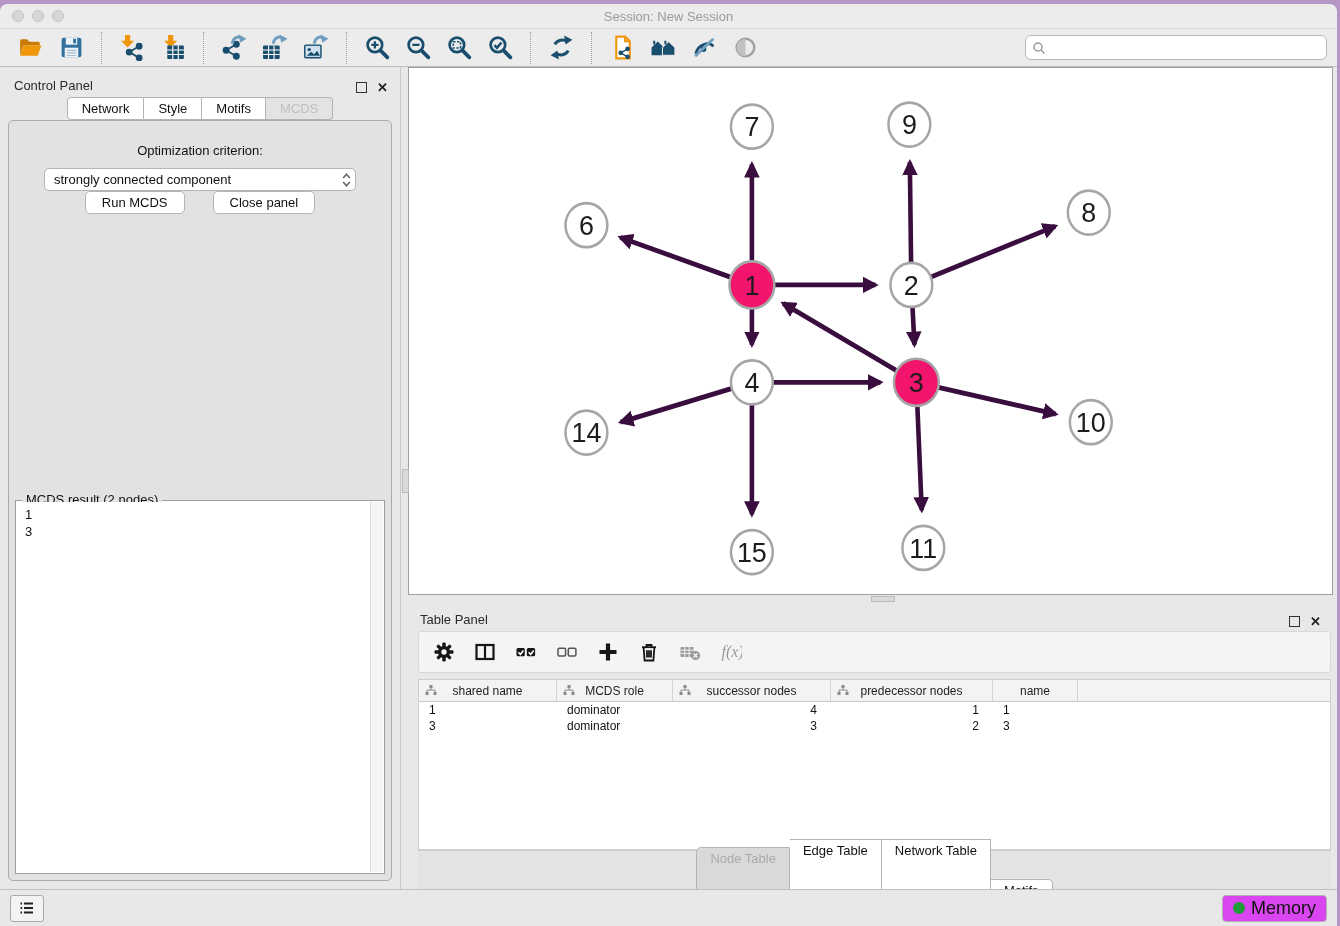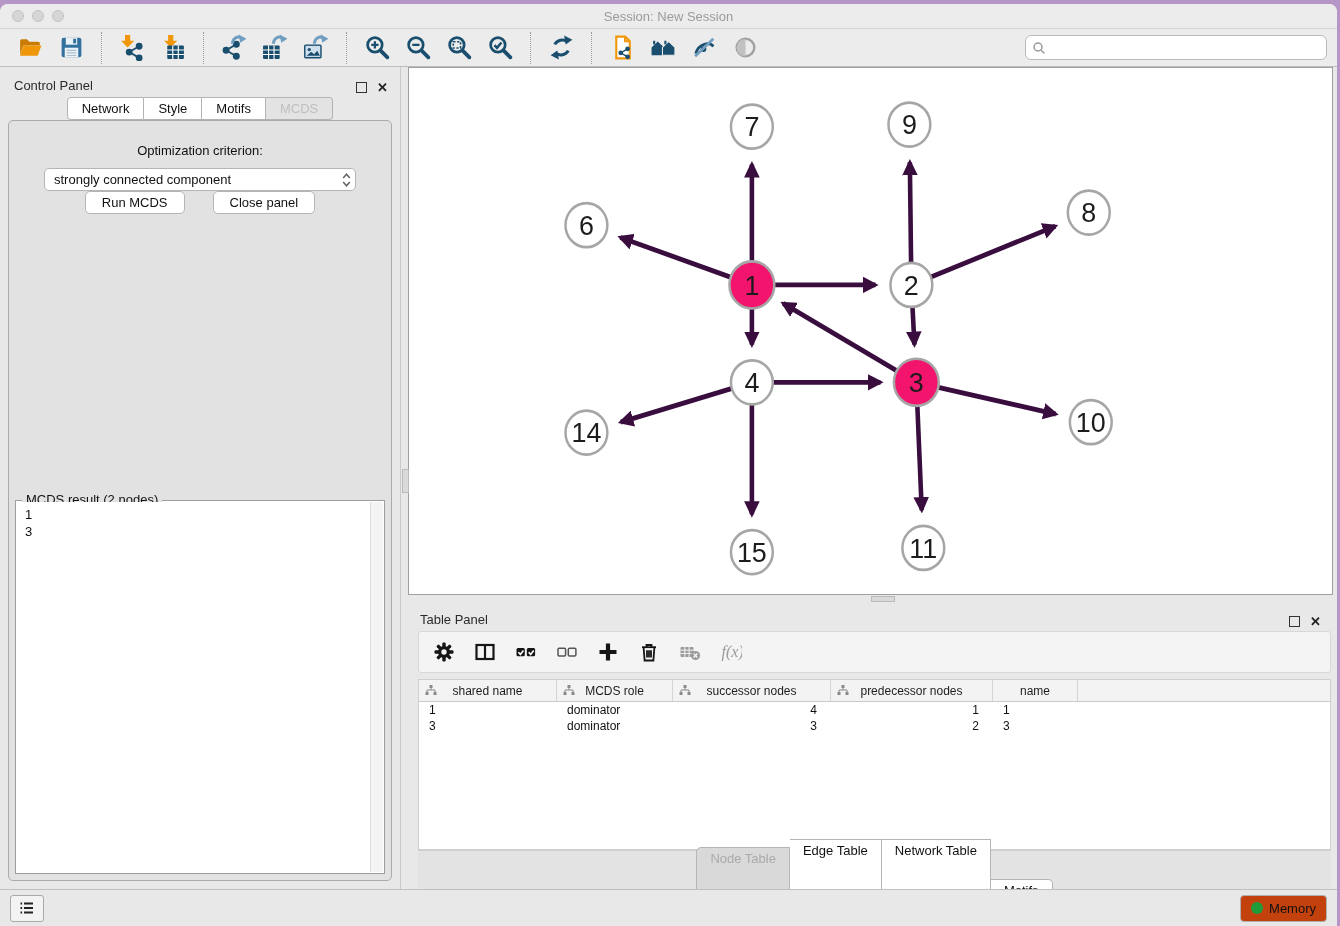--- a/index.html
+++ b/index.html
@@ -88,22 +88,22 @@
   .tfoot{height:38px;flex:0 0 auto;background:#e3e3e3;border-top:1px solid #cfcfcf;margin:0 2px 0 10px;
     display:flex;align-items:center;justify-content:center;}
   .ftab{font-size:13px;padding:3px 13px;background:#fff;border:1px solid #b5b5b5;border-left:none;color:#111;}
   .ftab.sel{background:#d9d9d9;color:#aaa;border-left:1px solid #b5b5b5;border-radius:5px 0 0 5px;margin-top:8px;}
   .ftab:last-child{border-radius:0 5px 5px 0;margin-top:40px;}
   
   .statusbar{height:36px;flex:0 0 auto;background:#e8e8e8;border-top:1px solid #c0c0c0;display:flex;
     align-items:center;padding:0 10px;}
   .listbtn{width:32px;height:25px;background:#f3f3f3;border:1px solid #a9a9a9;border-radius:3px;
     display:flex;align-items:center;justify-content:center;}
-  .membtn{margin-left:auto;height:25px;background:#c2410c;border:1px solid #b0b0b0;border-radius:4px;
-    display:flex;align-items:center;gap:6px;padding:0 10px;font-size:13px;color:#111;}
+  .membtn{margin-left:auto;height:25px;background:#d946ef;border:1px solid #b0b0b0;border-radius:4px;
+    display:flex;align-items:center;gap:6px;padding:0 10px;font-size:18px;color:#111;}
   .memdot{width:12px;height:12px;border-radius:50%;}
 </style>
 </head>
 <body>
 
 <div class="window">
 
   <div class="titlebar">
     <div class="lights">
       <span class="light"></span>

